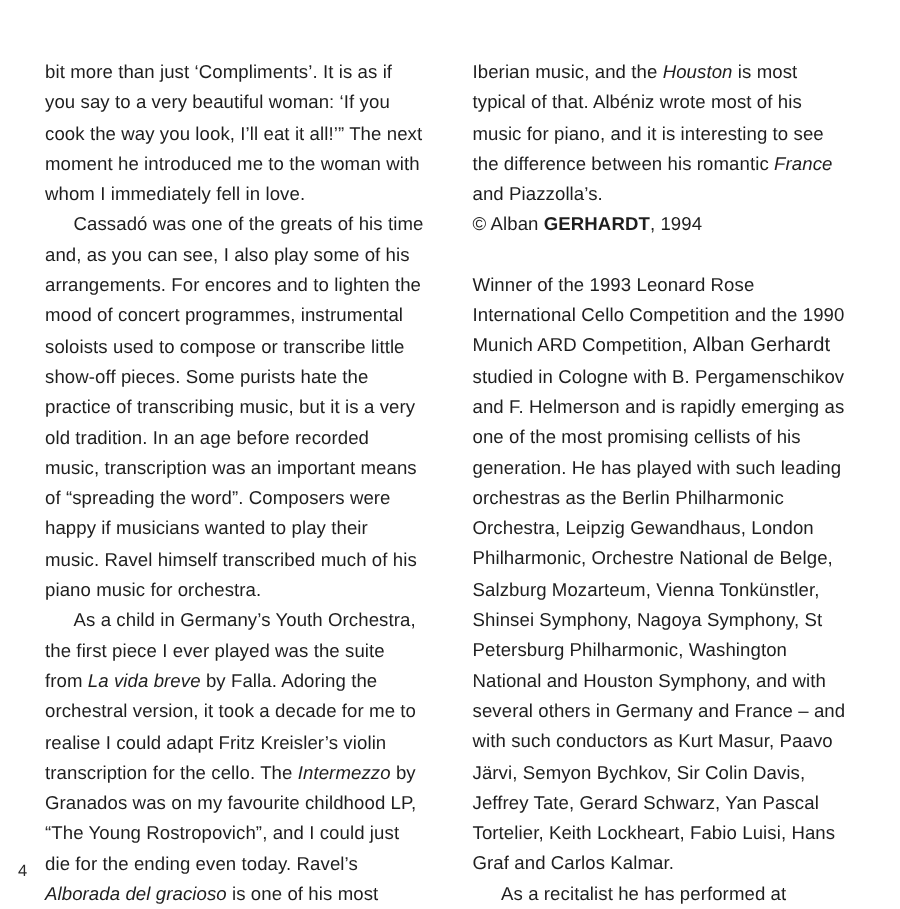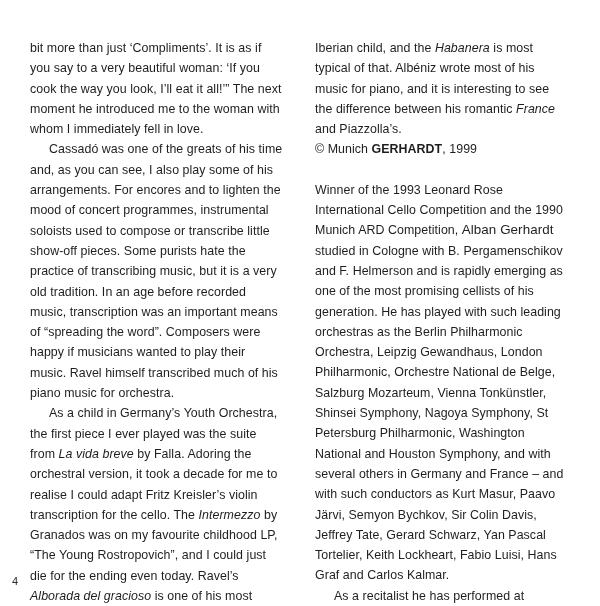--- a/index.html
+++ b/index.html
@@ -82,22 +82,22 @@
 <div class="page">
   <div class="columns">
 
     <div class="col">
       <p id="L0"><span>bit more than just ‘Compliments’. It is as if you say to a very beautiful woman: ‘If you cook the way you look, I’ll eat it all!’” The next moment he introduced me to the woman with whom I immediately fell in love.</span></p>
       <p class="indent" id="L1"><span>Cassadó was one of the greats of his time and, as you can see, I also play some of his arrangements. For encores and to lighten the mood of concert programmes, instrumental soloists used to compose or transcribe little show-off pieces. Some purists hate the practice of transcribing music, but it is a very old tradition. In an age before recorded music, transcription was an important means of “spreading the word”. Composers were happy if musicians wanted to play their music. Ravel himself transcribed much of his piano music for orchestra.</span></p>
       <p class="indent" id="L2"><span>As a child in Germany’s Youth Orchestra, the first piece I ever played was the suite from </span><span class="it">La vida breve</span><span> by Falla. Adoring the orchestral version, it took a decade for me to realise I could adapt Fritz Kreisler’s violin transcription for the cello. The </span><span class="it">Intermezzo</span><span> by Granados was on my favourite childhood LP, “The Young Rostropovich”, and I could just die for the ending even today. Ravel’s </span><span class="it">Alborada del gracioso</span><span> is one of his most amazing pieces both for piano and orchestra, and Castelnuovo-Tedesco did an excellent job transcribing it for us cellists. Yes, I know, Ravel is not from Spain, but he was heavily influenced by</span></p>
     </div>
 
     <div class="col">
-      <p id="R0"><span>Iberian child, and the </span><span class="it">Habanera</span><span> is most typical of that. Albéniz wrote most of his music for piano, and it is interesting to see the difference between his romantic </span><span class="it">France</span><span> and Piazzolla’s.</span></p>
-      <p class="copy" id="R1"><span>© Munich </span><span style="font-variant: small-caps; font-size: 12.4px; font-weight: bold;">GERHARDT</span><span>, 1999</span></p>
+      <p id="R0"><span>Iberian music, and the </span><span class="it">Houston</span><span> is most typical of that. Albéniz wrote most of his music for piano, and it is interesting to see the difference between his romantic </span><span class="it">France</span><span> and Piazzolla’s.</span></p>
+      <p class="copy" id="R1"><span>© Alban </span><span style="font-variant: small-caps; font-size: 12.4px; font-weight: bold;">GERHARDT</span><span>, 1994</span></p>
       <div class="gap-block"></div>
       <p class="bio" id="R2"><span>Winner of the 1993 Leonard Rose International Cello Competition and the 1990 Munich ARD Competition, </span><span style="font-size: 13.4px;">Alban Gerhardt</span><span> studied in Cologne with B. Pergamenschikov and F. Helmerson and is rapidly emerging as one of the most promising cellists of his generation. He has played with such leading orchestras as the Berlin Philharmonic Orchestra, Leipzig Gewandhaus, London Philharmonic, Orchestre National de Belge, Salzburg Mozarteum, Vienna Tonkünstler, Shinsei Symphony, Nagoya Symphony, St Petersburg Philharmonic, Washington National and Houston Symphony, and with several others in Germany and France – and with such conductors as Kurt Masur, Paavo Järvi, Semyon Bychkov, Sir Colin Davis, Jeffrey Tate, Gerard Schwarz, Yan Pascal Tortelier, Keith Lockheart, Fabio Luisi, Hans Graf and Carlos Kalmar.</span></p>
       <p class="bio indent" id="R3"><span>As a recitalist he has performed at London’s Wigmore Hall, Berlin’s Kammermusiksaal and Schauspielhaus, the Suntory Hall in Tokyo, Pittsburgh’s Carnegie Hall and at many other prestigious venues. Following his New York debuts</span></p>
     </div>
 
   </div>
 
   <div class="pagenum">4</div>
 </div>
 

